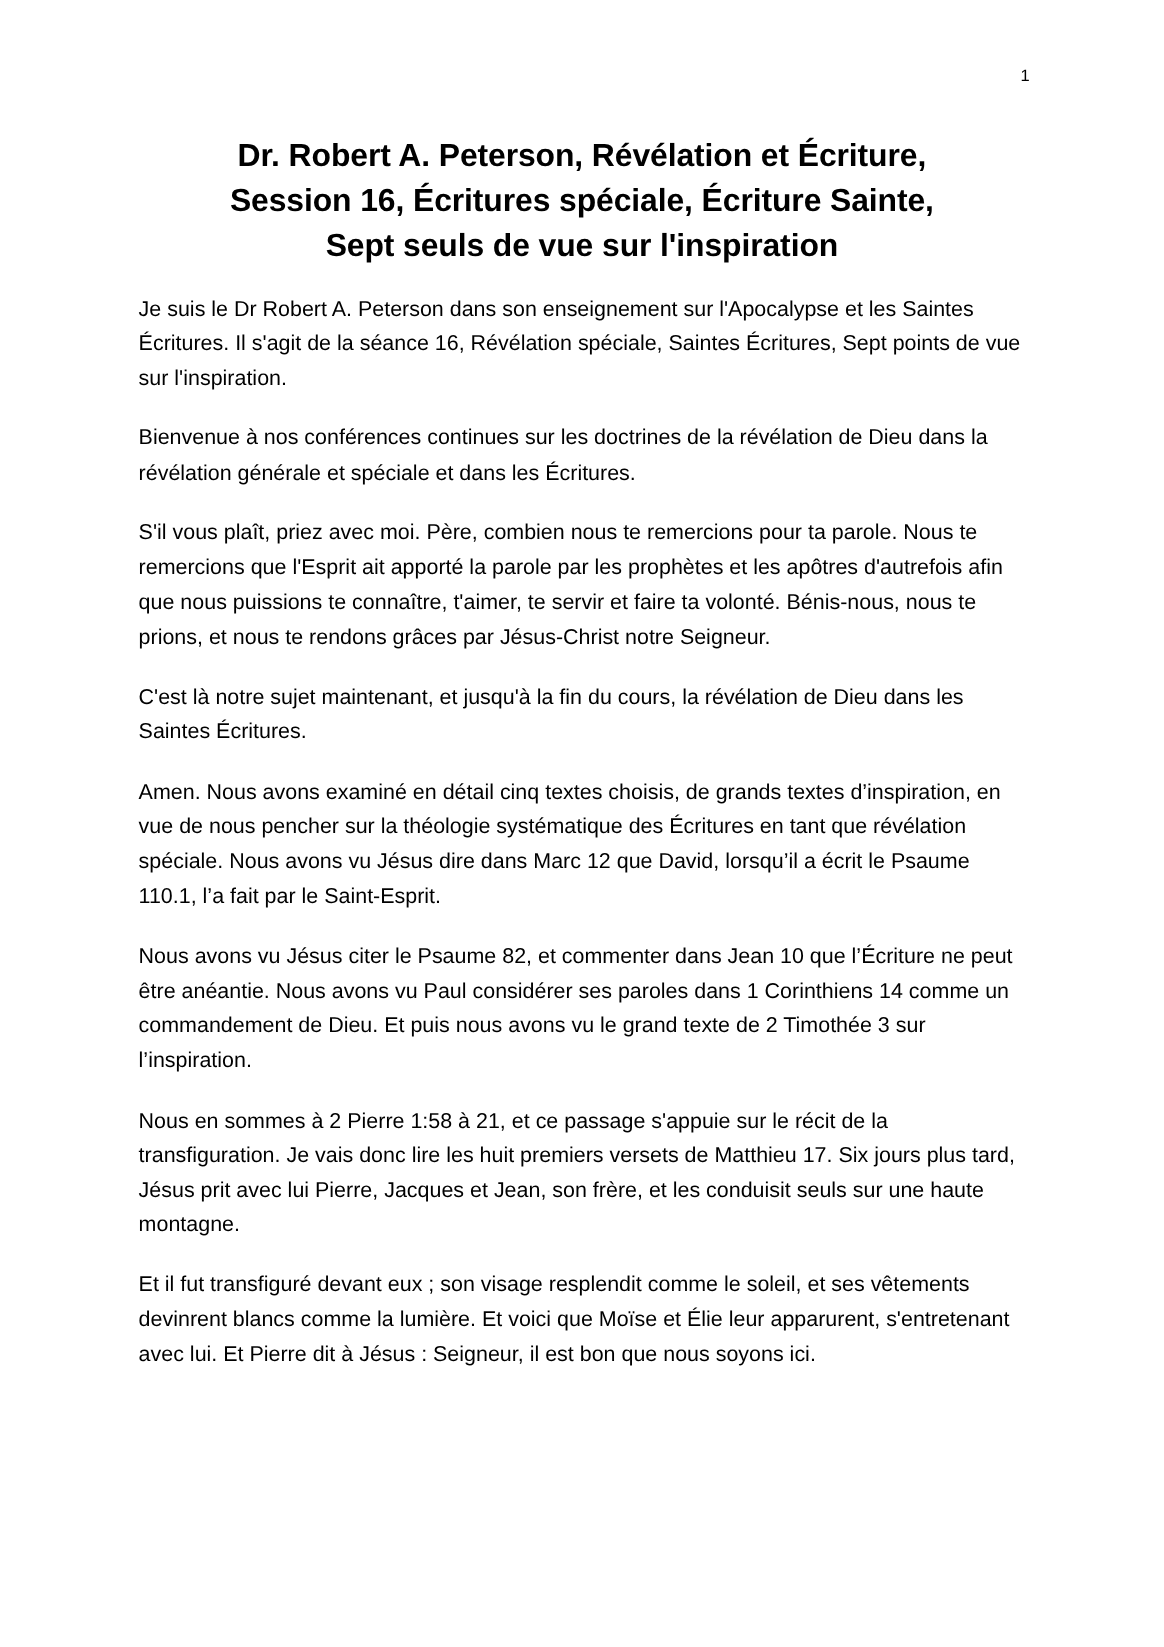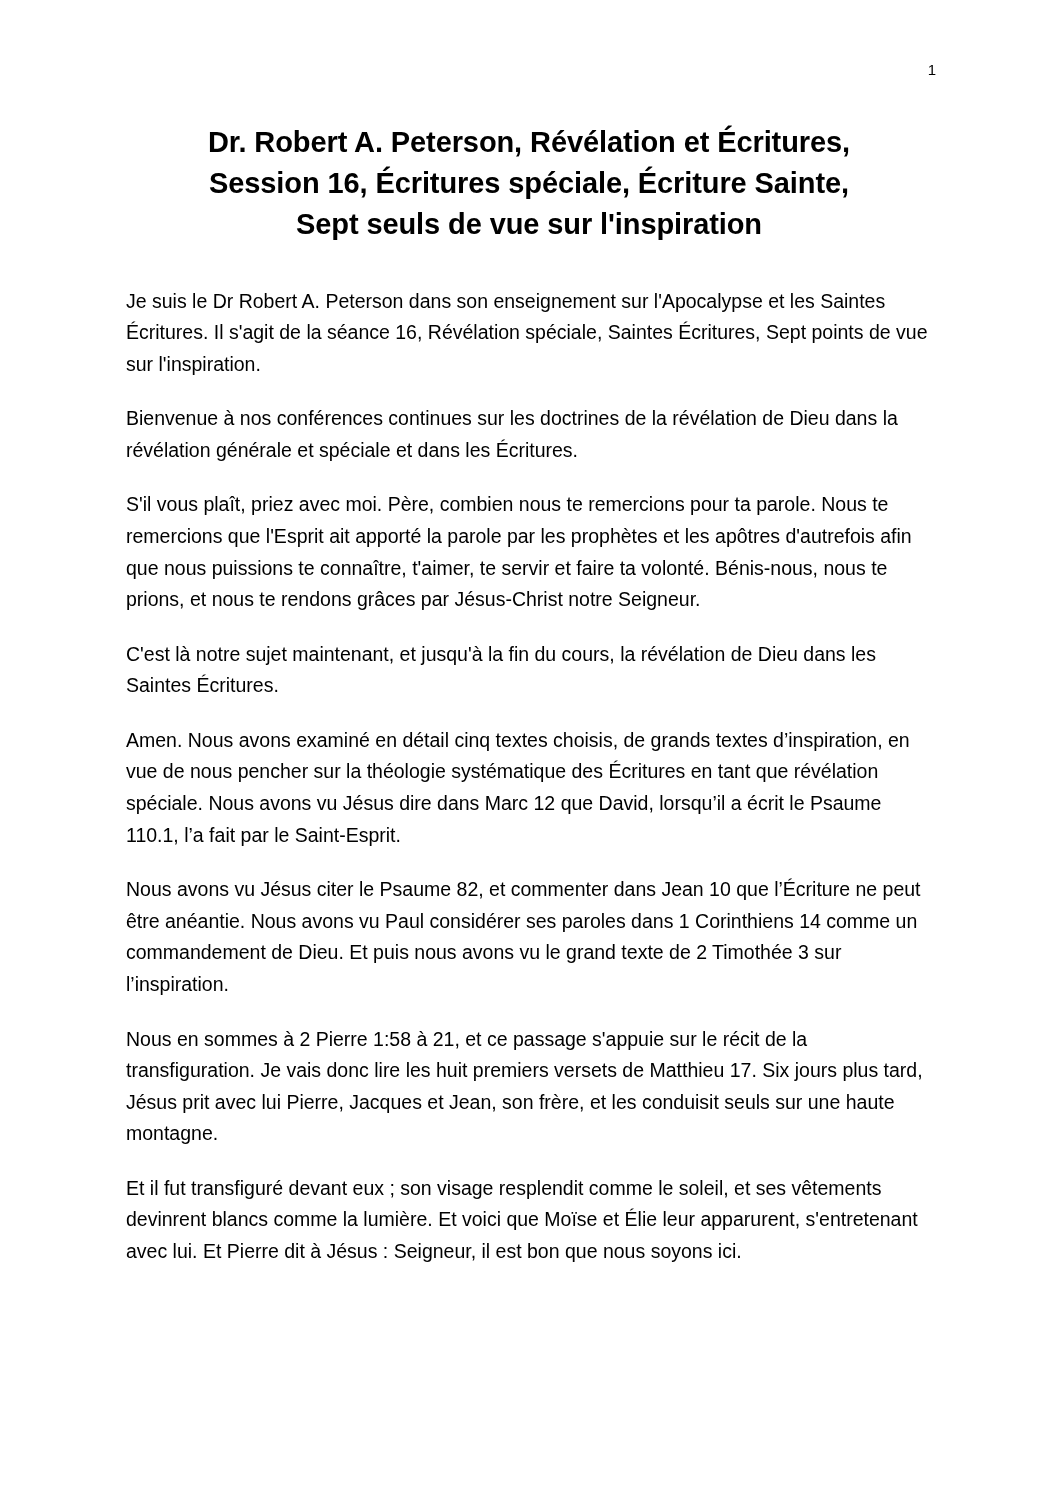--- a/index.html
+++ b/index.html
@@ -46,21 +46,21 @@
     display: block;
   }
   .copyright {
     text-align: center;
     font-size: 19.5px;
     line-height: 1.4;
     margin-top: 8px;
     margin-bottom: 0;
   }
   .body-copy {
-    margin-top: 40px;
+    margin-top: 20px;
   }
   .para {
     font-size: 19.5px;
     line-height: 1.62;
     margin: 0 0 23px 0;
     text-align: left;
     hyphens: none;
   }
   .para:last-child {
     margin-bottom: 0;
@@ -69,21 +69,21 @@
 </head>
 <body>
 
 <div class="page">
 
   <div class="page-number">1</div>
 
   <div class="content">
 
     <h1 class="doc-title">
-      <span class="tline">Dr. Robert A. Peterson, Révélation et Écritures,</span>
+      <span class="tline">Dr. Robert A. Peterson, Révélation et Écriture,</span>
       <span class="tline">Session 16, Écritures spéciale, Écriture Sainte,</span>
       <span class="tline">Sept seuls de vue sur l'inspiration</span>
     </h1>
 
 
     <div class="body-copy">
       <p class="para">Je suis le Dr Robert A. Peterson dans son enseignement sur l'Apocalypse et les Saintes Écritures. Il s'agit de la séance 16, Révélation spéciale, Saintes Écritures, Sept points de vue sur l'inspiration.</p>
       <p class="para">Bienvenue à nos conférences continues sur les doctrines de la révélation de Dieu dans la révélation générale et spéciale et dans les Écritures.</p>
       <p class="para">S'il vous plaît, priez avec moi. Père, combien nous te remercions pour ta parole. Nous te remercions que l'Esprit ait apporté la parole par les prophètes et les apôtres d'autrefois afin que nous puissions te connaître, t'aimer, te servir et faire ta volonté. Bénis-nous, nous te prions, et nous te rendons grâces par Jésus-Christ notre Seigneur.</p>
       <p class="para">C'est là notre sujet maintenant, et jusqu'à la fin du cours, la révélation de Dieu dans les Saintes Écritures.</p>

